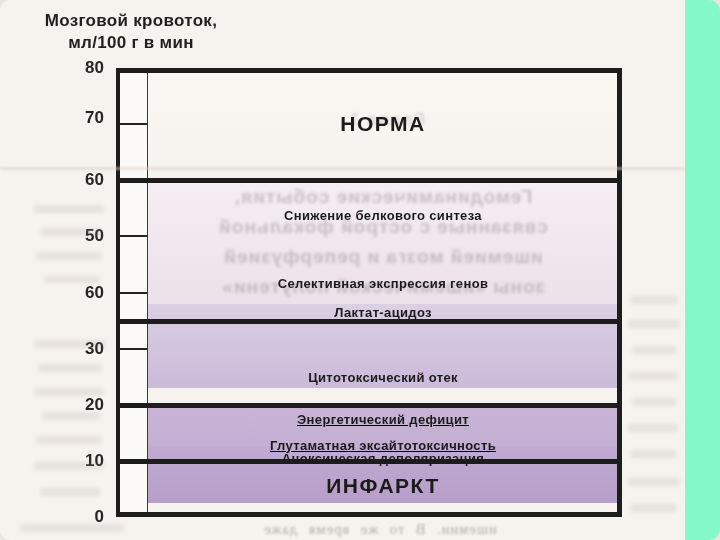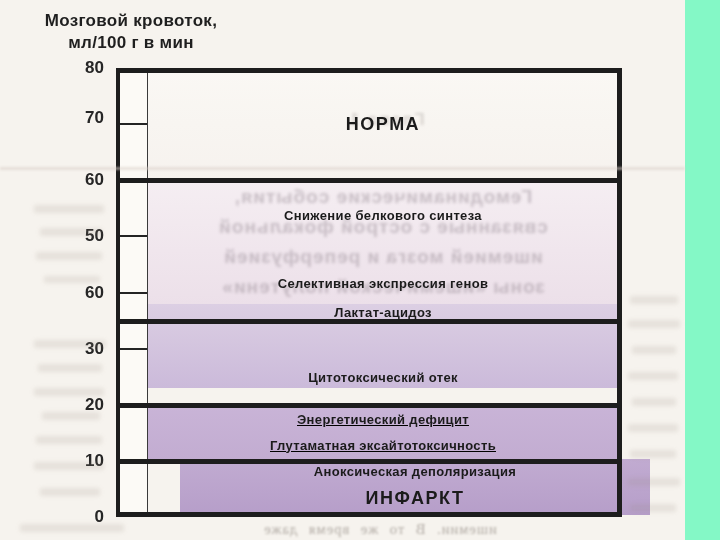--- a/index.html
+++ b/index.html
@@ -1,19 +1,20 @@
 <!DOCTYPE html>
 <html><head>
 <meta charset="utf-8">
 <style>
   html,body{margin:0;padding:0;background:#e8e6e0;}
   .stage{
     position:relative;width:720px;height:540px;overflow:hidden;
     background:#f6f3ee;
     font-family:"Liberation Sans","DejaVu Sans",sans-serif;
+    border-radius:11px;
   }
   .green-bar{position:absolute;top:0;right:0;width:35px;height:100%;background:#84f8c6;}
   .fig-title{
     position:absolute;top:10px;left:22px;width:218px;text-align:center;
     font-weight:bold;font-size:17px;line-height:22px;color:#1f1f1f;letter-spacing:.3px;
   }
   .chart{position:absolute;left:116px;top:68px;width:506px;height:449px;}
   .ruler{
     position:absolute;left:0;top:0;width:32px;height:449px;box-sizing:border-box;
     background:#fcfaf6;border-left:4px solid #1d1d1d;border-right:1px solid #3a3a3a;
@@ -21,21 +22,21 @@
   .zones{position:absolute;left:32px;top:0;width:470px;height:449px;}
   .zone{
     position:absolute;left:0;width:100%;box-sizing:border-box;
     display:flex;flex-direction:column;justify-content:space-around;align-items:center;
     padding:2px 0;
   }
   .zone-label{
     position:relative;z-index:3;font-weight:bold;font-size:13px;line-height:1.15;
     color:#1b1b1b;letter-spacing:.35px;text-align:center;
   }
-  .zone-label.emph{font-size:18px;letter-spacing:1.5px;}
+  .zone-label.emph{font-size:21px;letter-spacing:1.5px;}
   .hline{position:absolute;left:0;width:506px;height:5px;background:#1d1d1d;}
   .tick{position:absolute;left:4px;width:27px;height:2px;background:#242424;}
   .tick-label{
     position:absolute;left:-56px;width:44px;text-align:right;
     font-weight:bold;font-size:17px;line-height:20px;color:#262626;
   }
   .vborder{position:absolute;left:501px;top:0;width:5px;height:449px;background:#1d1d1d;}
   
   .ghost{position:absolute;transform:scaleX(-1);pointer-events:none;text-align:center;}
   .ghost-chapter{
@@ -82,21 +83,21 @@
           <div class="zone-label">Селективная экспрессия генов</div>
         </div>
         <div class="zone" style="top: 236px; height: 84px; background: linear-gradient(rgb(220, 207, 227), rgb(203, 186, 218)); justify-content: space-between;">
           <div class="zone-label">Лактат-ацидоз</div>
           <div class="zone-label">Цитотоксический отек</div>
         </div>
         <div class="zone" style="top: 337px; height: 56px; background: linear-gradient(rgb(201, 180, 215), rgb(194, 172, 209)); text-decoration: underline;">
           <div class="zone-label">Энергетический дефицит</div>
           <div class="zone-label">Глутаматная эксайтотоксичность</div>
         </div>
-        <div class="zone" style="top: 391px; height: 56px; background: linear-gradient(rgb(193, 171, 209), rgb(182, 158, 201)); margin-left: 32px;">
+        <div class="zone" style="top: 379px; height: 56px; background: linear-gradient(rgb(193, 171, 209), rgb(182, 158, 201));">
           <div class="zone-label">Аноксическая деполяризация</div>
           <div class="zone-label emph">ИНФАРКТ</div>
         </div>
       </div>
     <div class="vborder"></div>
 
     <div class="ghost ghost-chapter">Глава 1</div>
     <div class="ghost ghost-par" id="ghost-paragraph">
         <div class="ghost-line">Гемодинамические события,</div>
         <div class="ghost-line">связанные с острой фокальной</div>

